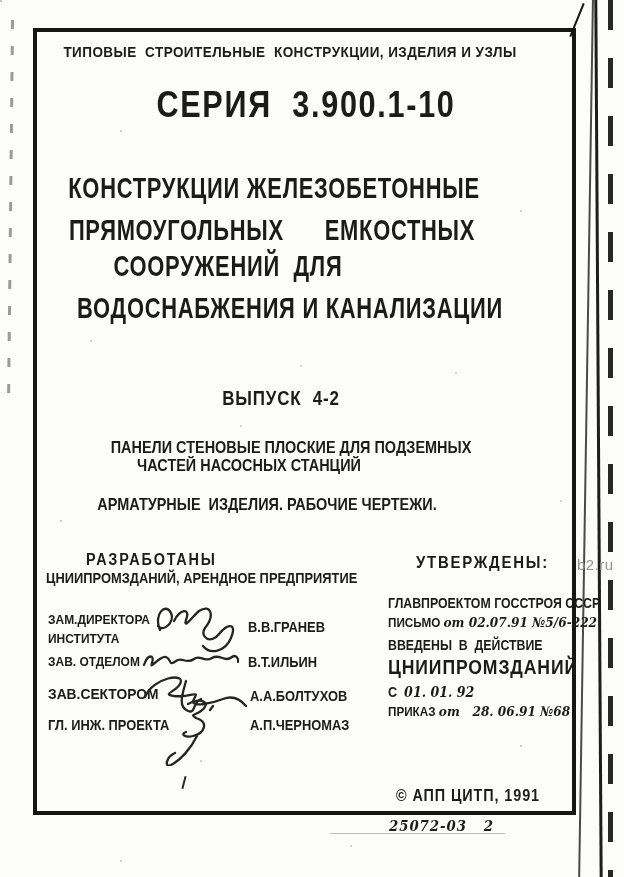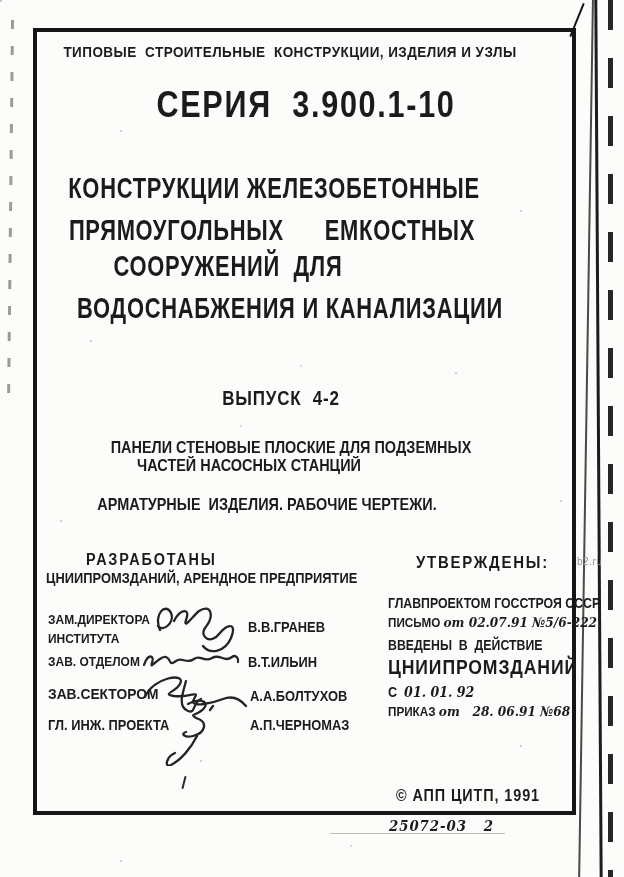--- a/index.html
+++ b/index.html
@@ -36,21 +36,21 @@
   }
   .edge-line-a { position:absolute; left:585px; top:-6px; width:2px; height:895px; background:#2a2a2a; transform:rotate(.9deg); opacity:.85; }
   .edge-line-b { position:absolute; left:597px; top:-6px; width:3px; height:895px; background:#1d1d1d; transform:rotate(-.35deg); }
   .edge-dashes {
     position:absolute; left:608px; top:0; width:5px; height:877px; opacity:.92;
     background:repeating-linear-gradient(180deg,#141414 0 30px, transparent 30px 58px);
   }
   .corner-slash { position:absolute; left:576px; top:2px; width:2px; height:36px; background:#141414; transform:rotate(22deg); }
   .stray-mark { position:absolute; left:183px; top:776px; width:2px; height:13px; background:#2b2b2b; transform:rotate(14deg); }
   .docnum-underline { position:absolute; left:330px; top:833px; width:175px; height:1px; background:#8f8f8f; opacity:.6; }
-  .watermark { position:absolute; left:577px; top:556px; font-size:10px; color:#919191; letter-spacing:.5px; }
+  .watermark { position:absolute; left:577px; top:556px; font-size:15px; color:#919191; letter-spacing:.5px; }
   .speck { position:absolute; left:0; top:0; width:2px; height:2px; background:#b5b5b5; border-radius:50%;
     box-shadow: 120px 130px 0 #c2c2c2, 420px 95px 0 #bdbdbd, 520px 210px 0 #c6c6c6,
       90px 340px 0 #c0c0c0, 300px 365px 0 #cfcfcf, 455px 372px 0 #c4c4c4,
       60px 520px 0 #bcbcbc, 560px 500px 0 #c9c9c9, 200px 760px 0 #c2c2c2,
       520px 745px 0 #bfbfbf, 350px 845px 0 #cacaca, 120px 860px 0 #c6c6c6,
       480px 55px 0 #c9c9c9, 240px 425px 0 #cdcdcd; }
 </style>
 </head>
 <body>
 

